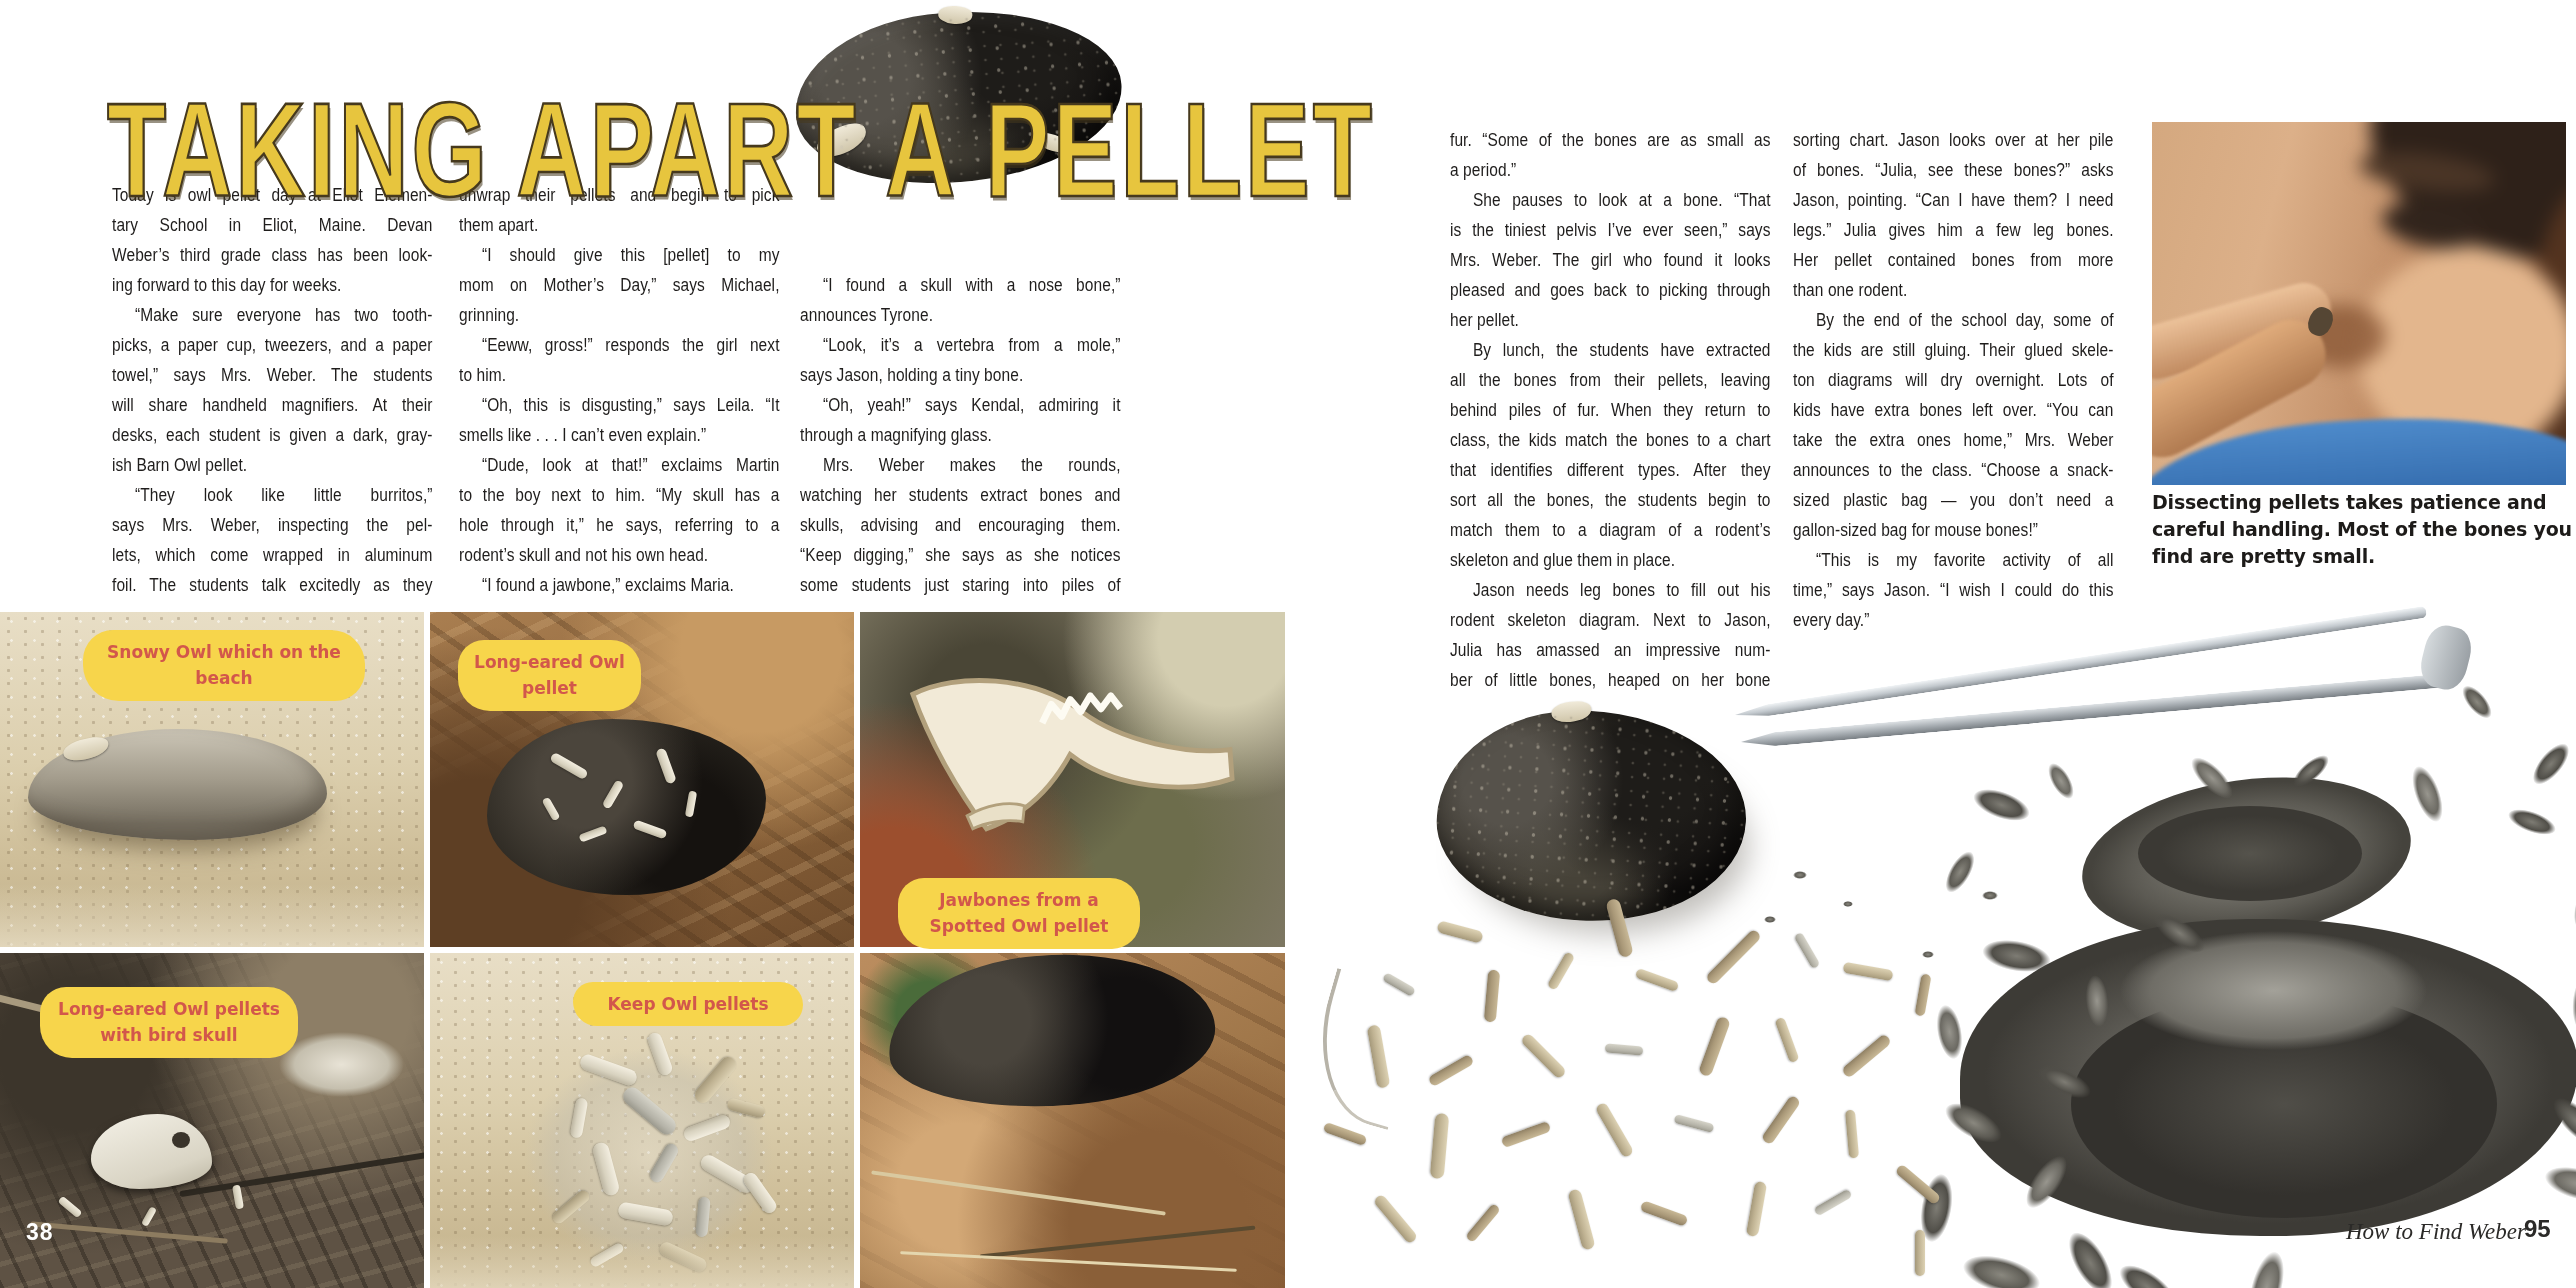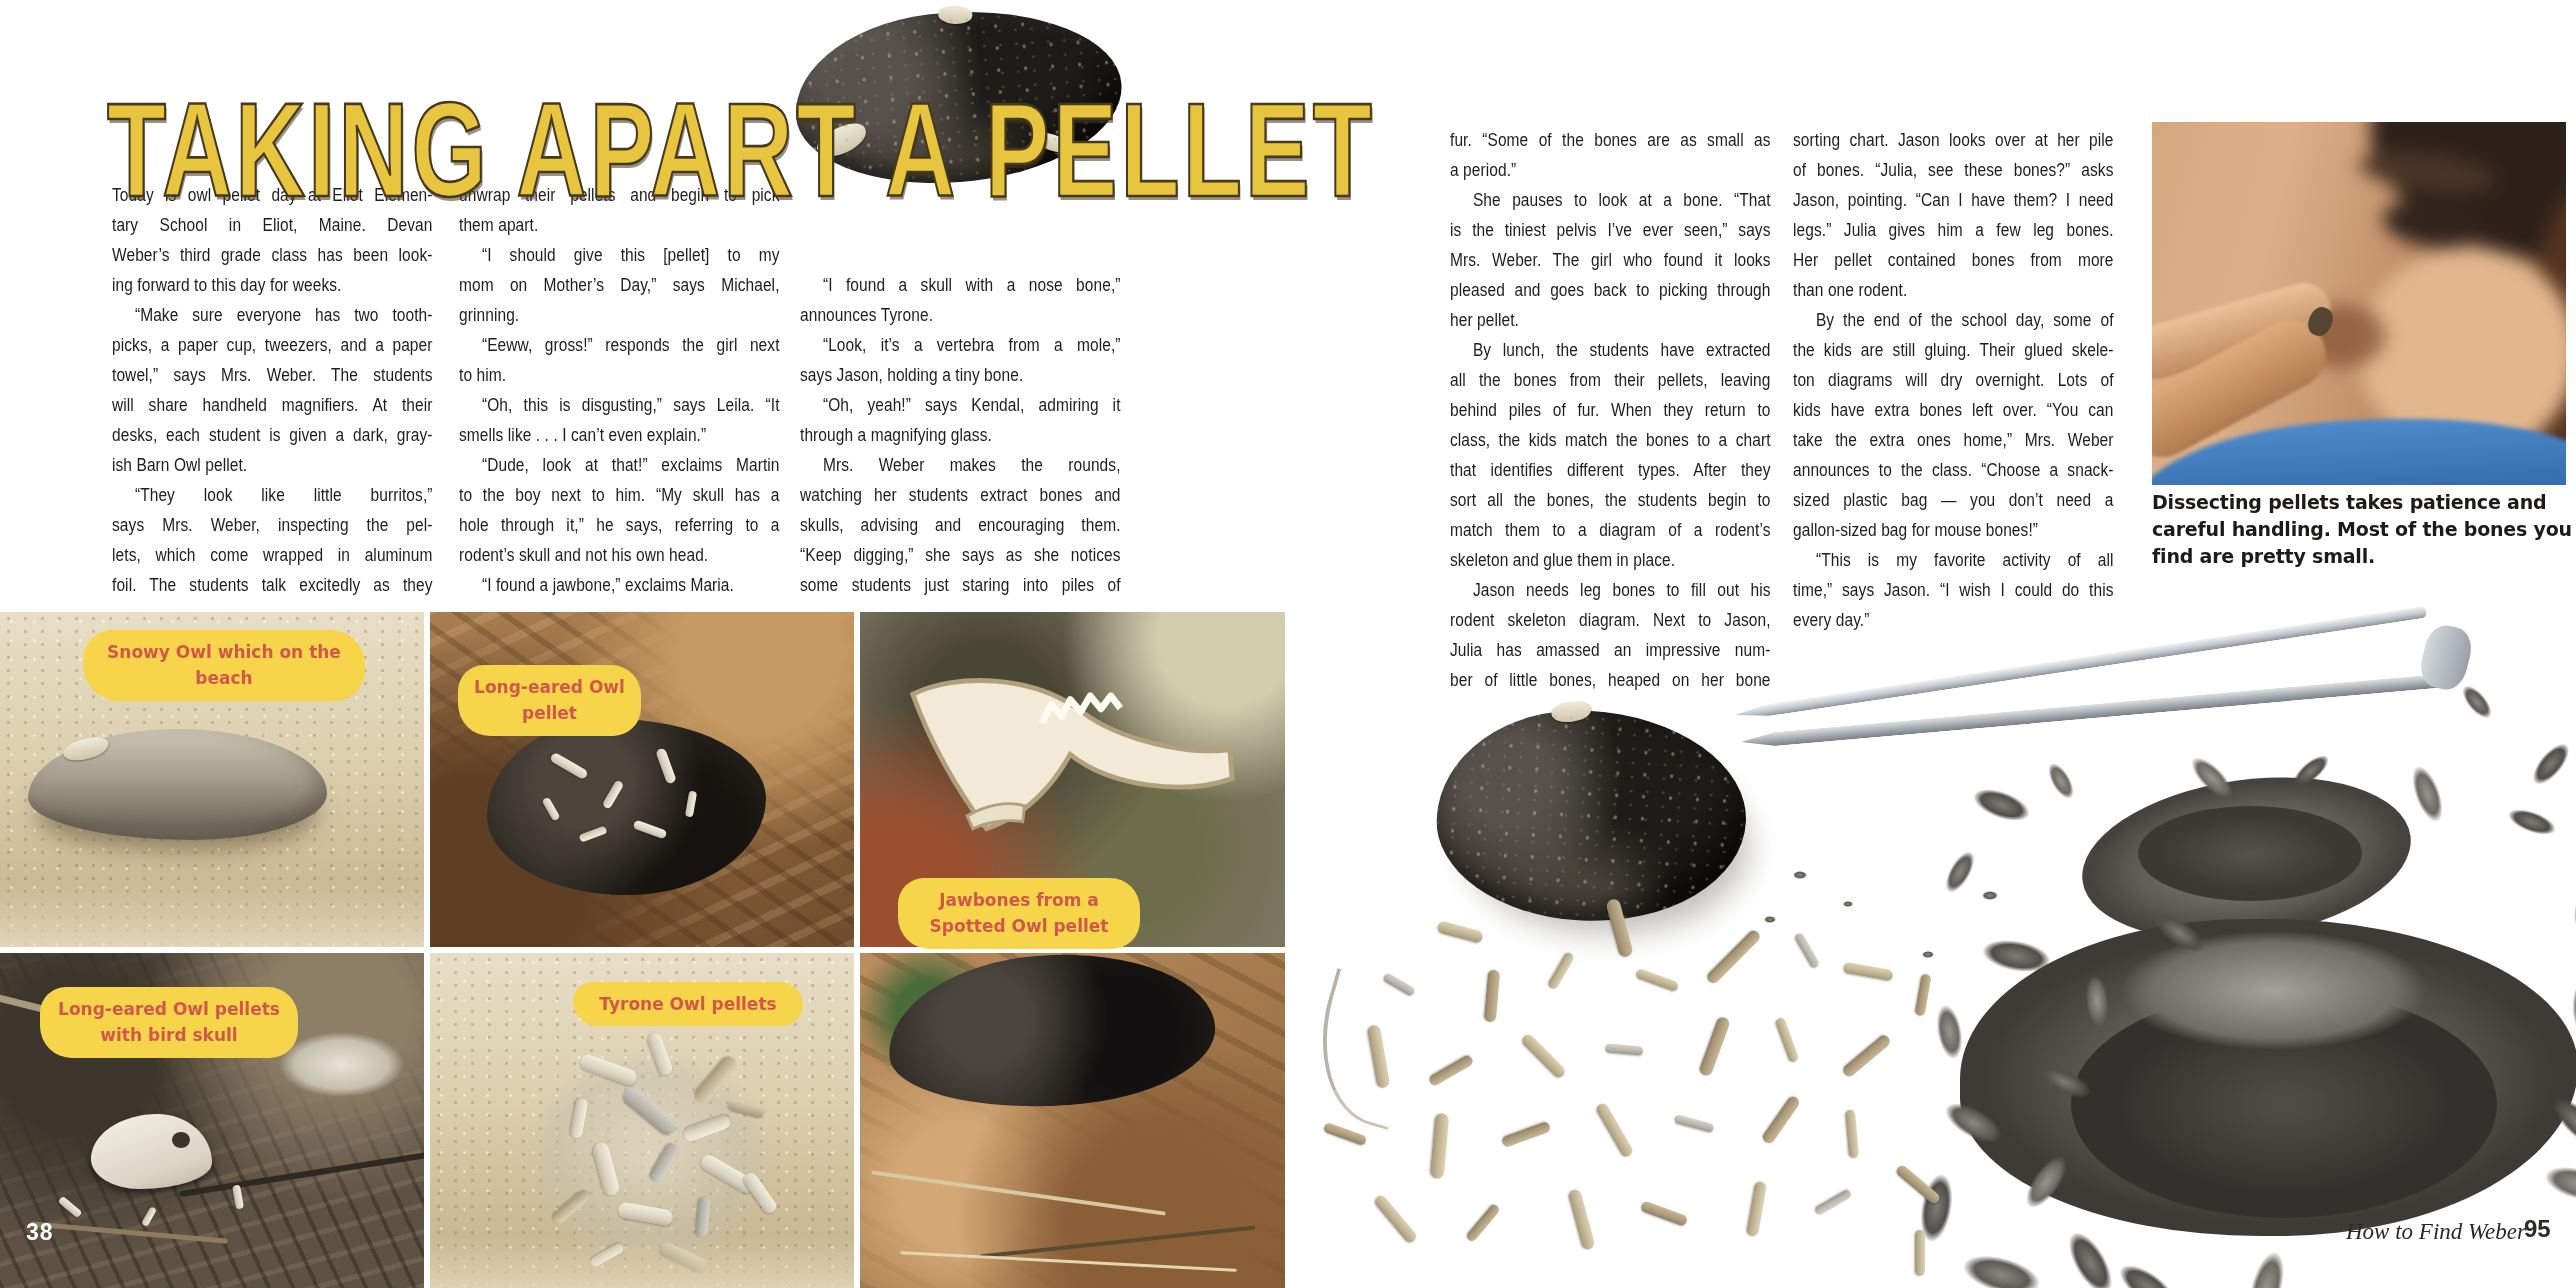--- a/index.html
+++ b/index.html
@@ -99,21 +99,21 @@
   .fluff{position:absolute;background:radial-gradient(closest-side,#e8e3d6,#c5bfae 75%,rgba(197,191,174,0));
       border-radius:50% 45% 55% 50%;}
   .twig{position:absolute;border-radius:4px;}
   .jawwrap{position:absolute;left:40px;top:14px;width:349px;height:236px;transform:rotate(-8deg);}
   
   .pill{position:absolute;z-index:8;background:#f7d54b;color:#d2574b;
         font-family:"DejaVu Sans",sans-serif;font-weight:bold;font-size:17px;line-height:1.55;
         text-align:center;padding:9px 16px;border-radius:42% 58% 50% 50%/120% 110% 115% 125%;
         border-radius:26px 30px 28px 32px;box-shadow:0 0 0 0 transparent;}
   .pillA1{left:83px;top:630px;width:250px;border-radius:30px 34px 30px 36px;}
-  .pillB1{left:458px;top:665px;width:151px;}
+  .pillB1{left:458px;top:640px;width:151px;}
   .pillC1{left:898px;top:878px;width:210px;}
   .pillA2{left:40px;top:987px;width:226px;}
   .pillB2{left:573px;top:982px;width:198px;}
   .pillC2{left:1019px;top:1165px;width:230px;}
   
   .pageno-left{position:absolute;left:26px;top:1219px;z-index:9;color:#fff;
         font-size:23px;font-weight:bold;letter-spacing:1px;}
   .footer-title{position:absolute;left:2346px;top:1219px;font-family:"Liberation Serif",serif;
         font-style:italic;font-size:23px;color:#2b2a28;}
   .pageno-right{position:absolute;left:2524px;top:1215px;font-size:24px;font-weight:600;color:#2b2a28;}
@@ -306,21 +306,21 @@
     <div class="pellet-c2" style="position:absolute;"></div>
     <div class="needle" style="left:10px;top:238px;width:297px;height:4px;background:#d9c9a0;transform:rotate(8deg);"></div>
     <div class="needle" style="left:119px;top:287px;width:277px;height:4px;background:#5a4a30;transform:rotate(-6deg);"></div>
     <div class="needle" style="left:40px;top:307px;width:337px;height:3px;background:#e4d6ae;transform:rotate(3deg);"></div>
   </div>
 
   <div class="pill pillA1">Snowy Owl which on the beach</div>
   <div class="pill pillB1">Long-eared Owl pellet</div>
   <div class="pill pillA2">Long-eared Owl pellets with bird skull</div>
   <div class="pill pillC1">Jawbones from a Spotted Owl pellet</div>
-  <div class="pill pillB2">Tyrone Owl pellets</div>
+  <div class="pill pillB2">Keep Owl pellets</div>
 
   <div class="pageno-left">38</div>
 
   <div class="col r1">
       <div class="tl just">fur. “Some of the bones are as small as</div>
       <div class="tl">a period.”</div>
       <div class="tl just ind">She pauses to look at a bone. “That</div>
       <div class="tl just">is the tiniest pelvis I’ve ever seen,” says</div>
       <div class="tl just">Mrs. Weber. The girl who found it looks</div>
       <div class="tl just">pleased and goes back to picking through</div>

